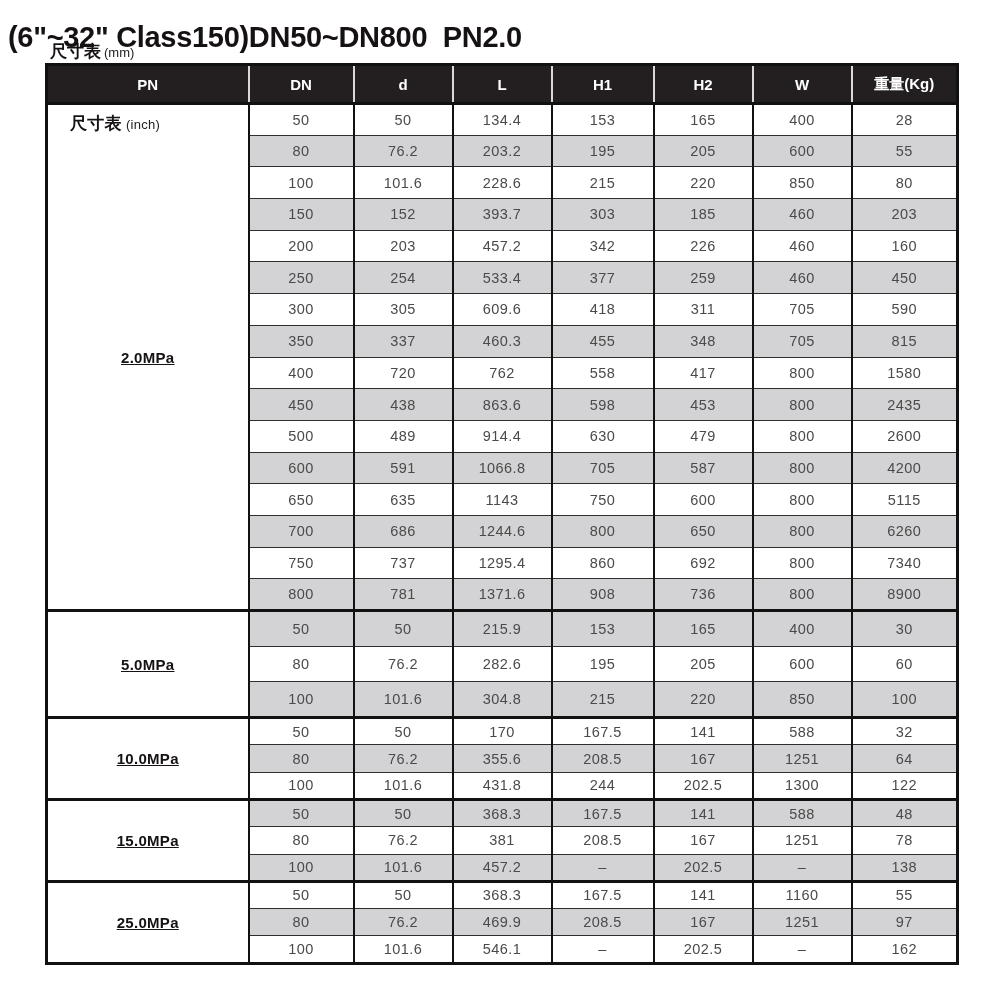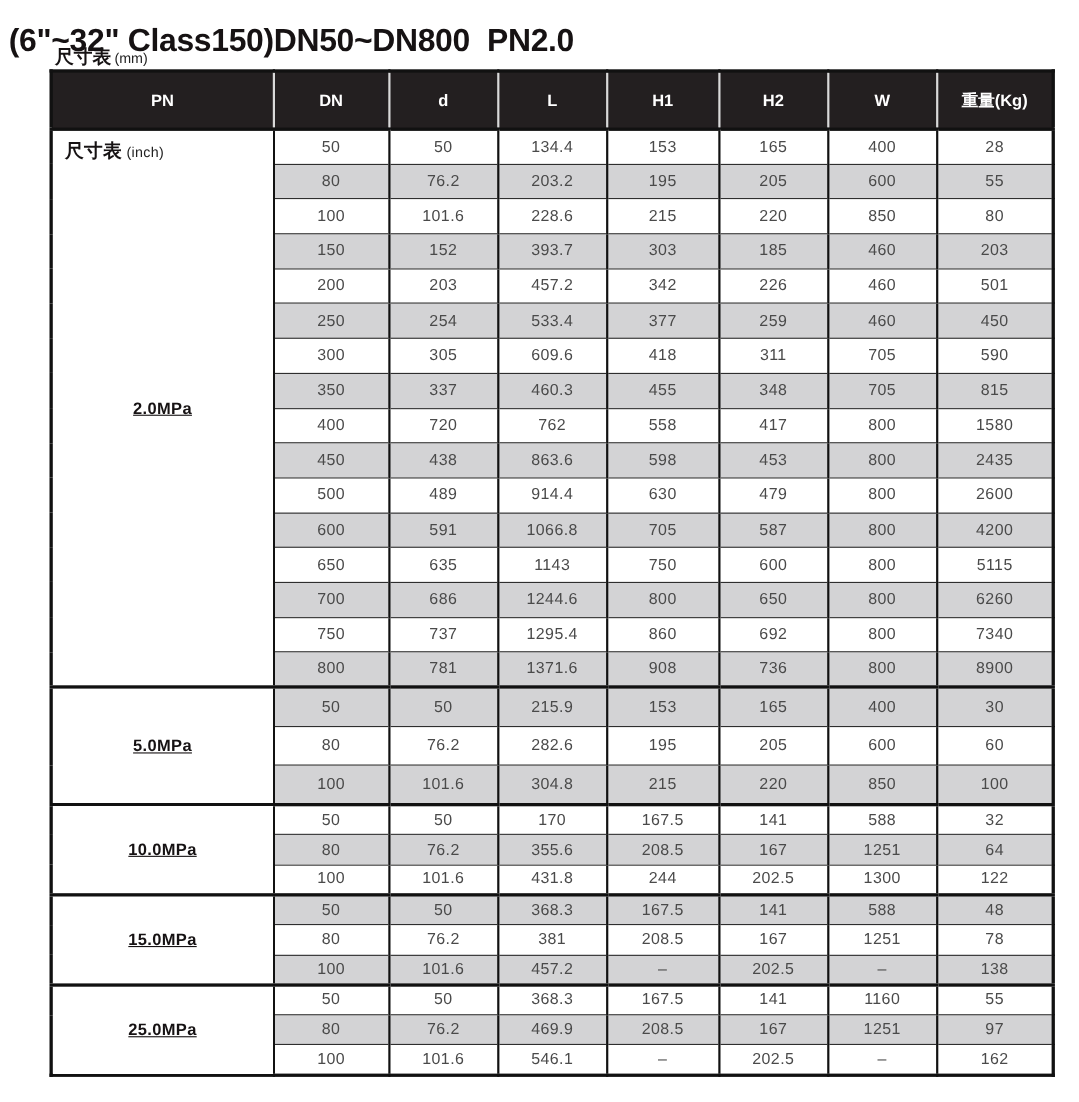--- a/index.html
+++ b/index.html
@@ -28,21 +28,21 @@
     position:absolute;left:45px;top:63px;width:911px;
     border-collapse:collapse;table-layout:fixed;
     border:3px solid var(--line);
   }
   col.c-pn{width:202px;} col.c-dn{width:105px;} col.c-d{width:99px;}
   col.c-l{width:99px;}  col.c-h1{width:102px;} col.c-h2{width:99px;}
   col.c-w{width:99px;}  col.c-wt{width:106px;}
 
   thead th{
     background:var(--header-bg);color:#ffffff;
-    font-size:15px;font-weight:bold;height:53px;
+    font-size:15px;font-weight:bold;height:39px;
     border-left:2px solid #d9d9d9;border-right:2px solid #d9d9d9;
     border-bottom:2px solid var(--line);
     text-align:center;vertical-align:middle;padding:0;
   }
   tbody td{
     text-align:center;vertical-align:middle;padding:0;
     font-size:14.5px;letter-spacing:0.4px;color:var(--cell-text);
     border-left:2px solid var(--line);border-right:2px solid var(--line);
     border-top:1px solid #2e2e2e;
     background:#ffffff;
@@ -50,21 +50,21 @@
   tbody td.shaded{background:var(--row-shade);}
   tr.gstart td{border-top:3px solid var(--line);}
   td.pn-cell{
     background:#ffffff;position:relative;padding:0;
     font-weight:bold;color:#161213;font-size:15px;letter-spacing:0.3px;
   }
   .pn-center{
     position:absolute;inset:0;display:flex;align-items:center;justify-content:center;text-decoration:underline;
   }
   .corner-label{
-    position:absolute;top:7px;left:11px;white-space:nowrap;text-align:left;
+    position:absolute;top:7px;left:22px;white-space:nowrap;text-align:left;
   }
   .corner-label .zh{font-size:17px;font-weight:bold;color:#161213;}
   .corner-label .unit{font-size:13px;font-weight:normal;margin-left:4px;color:#222;}
 
   .g0 td{height:31.7px;}
   .g1 td{height:35.7px;}
   .g2 td{height:27.3px;}
   .g3 td{height:27.3px;}
   .g4 td{height:27.3px;}
 </style>
@@ -141,21 +141,21 @@
         <td class="shaded">460</td>
         <td class="shaded">203</td>
       </tr>
       <tr class="g0">
         <td>200</td>
         <td>203</td>
         <td>457.2</td>
         <td>342</td>
         <td>226</td>
         <td>460</td>
-        <td>501</td>
+        <td>160</td>
       </tr>
       <tr class="g0">
         <td class="shaded">250</td>
         <td class="shaded">254</td>
         <td class="shaded">533.4</td>
         <td class="shaded">377</td>
         <td class="shaded">259</td>
         <td class="shaded">460</td>
         <td class="shaded">450</td>
       </tr>

